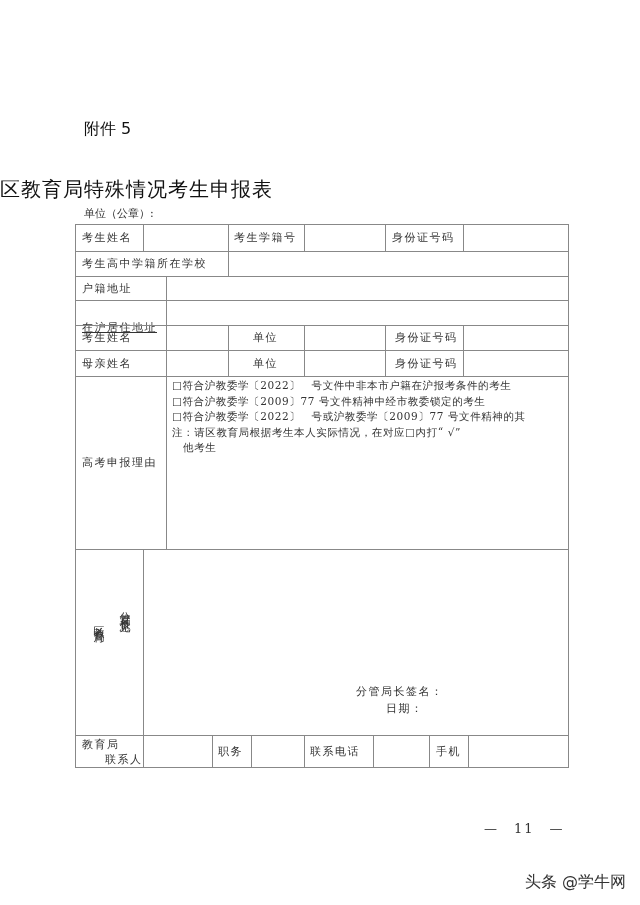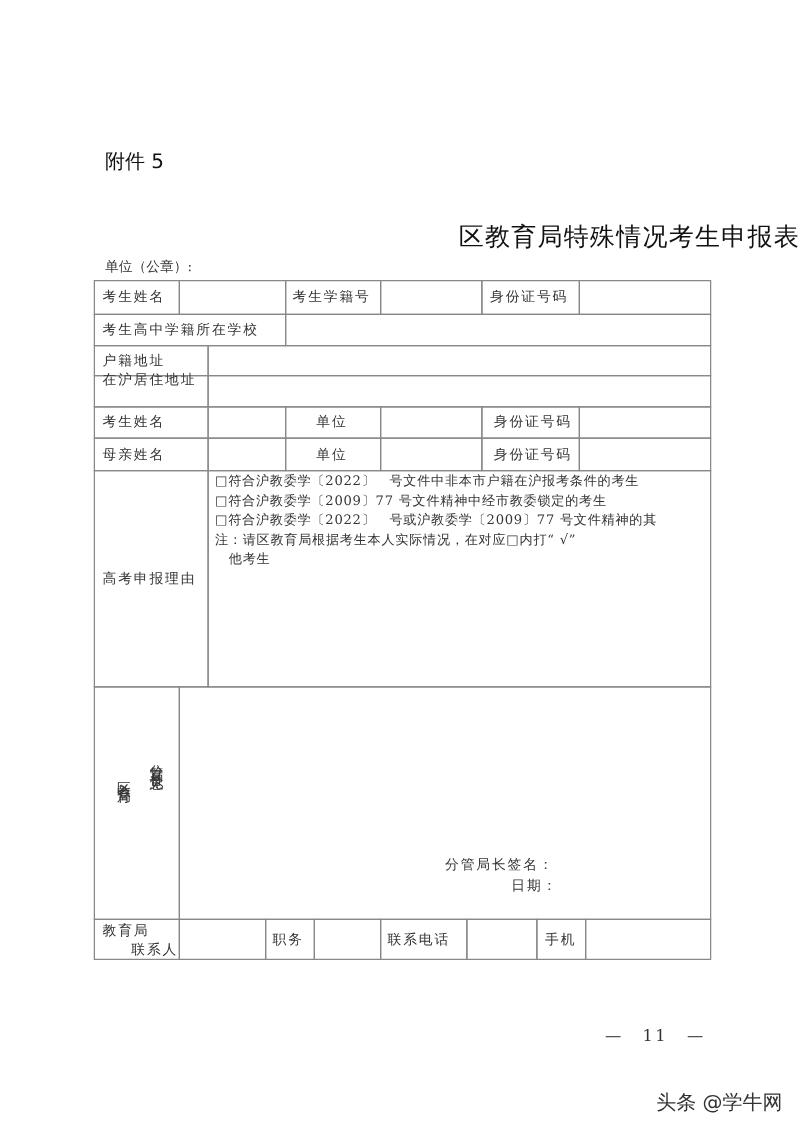--- a/index.html
+++ b/index.html
@@ -1,18 +1,18 @@
 <!DOCTYPE html>
 <html><head>
 <meta charset="utf-8">
 <style>
   html,body{margin:0;padding:0;background:#fff;}
   body{width:640px;height:905px;position:relative;overflow:hidden;font-family:"DejaVu Serif","Liberation Serif",serif;color:#222;}
   .attach{position:absolute;left:84px;top:119px;font-family:"DejaVu Sans","Liberation Sans",sans-serif;font-size:16px;color:#111;}
-  .title{position:absolute;left:0;width:640px;top:176px;text-align:right;font-family:"DejaVu Sans","Liberation Sans",sans-serif;font-size:20px;color:#111;letter-spacing:1px;}
+  .title{position:absolute;left:0;width:640px;top:176px;text-align:left;font-family:"DejaVu Sans","Liberation Sans",sans-serif;font-size:20px;color:#111;letter-spacing:1px;}
   .unit{position:absolute;left:84px;top:206px;font-size:11px;color:#333;}
   .cell{position:absolute;border:1px solid #888;box-sizing:border-box;font-size:11px;color:#333;}
   .lbl{position:absolute;font-size:11px;color:#333;letter-spacing:1.5px;white-space:nowrap;}
   .reason{position:absolute;left:172px;top:378px;font-size:10.5px;line-height:15.5px;color:#333;letter-spacing:0.6px;}
   .vert{position:absolute;writing-mode:vertical-rl;font-size:11px;color:#333;letter-spacing:2px;}
   .pageno{position:absolute;left:484px;top:820px;font-size:13px;color:#333;letter-spacing:2px;}
   .wm{position:absolute;left:525px;top:872px;font-family:"DejaVu Sans","Liberation Sans",sans-serif;font-size:16px;color:#333;}
 </style>
 </head>
 <body>
@@ -35,21 +35,21 @@
 
   <div class="cell" style="left:75px;top:251px;width:154px;height:26px;"></div>
   <span class="lbl" style="left:82px;top:256px;">考生高中学籍所在学校</span>
   <div class="cell" style="left:228px;top:251px;width:341px;height:26px;"></div>
 
   <div class="cell" style="left:75px;top:276px;width:92px;height:25px;"></div>
   <span class="lbl" style="left:82px;top:281px;">户籍地址</span>
   <div class="cell" style="left:166px;top:276px;width:403px;height:25px;"></div>
 
   <div class="cell" style="left:75px;top:300px;width:92px;height:26px;"></div>
-  <span class="lbl" style="left:82px;top:296px;">在沪居住地址</span>
+  <span class="lbl" style="left:82px;top:320px;text-decoration:underline;">在沪居住地址</span>
   <div class="cell" style="left:166px;top:300px;width:403px;height:26px;"></div>
 
   <div class="cell" style="left:75px;top:325px;width:92px;height:26px;"></div>
   <span class="lbl" style="left:82px;top:330px;">考生姓名</span>
   <div class="cell" style="left:166px;top:325px;width:63px;height:26px;"></div>
   <div class="cell" style="left:228px;top:325px;width:77px;height:26px;"></div>
   <span class="lbl" style="left:253px;top:330px;">单位</span>
   <div class="cell" style="left:304px;top:325px;width:82px;height:26px;"></div>
   <div class="cell" style="left:385px;top:325px;width:79px;height:26px;"></div>
   <span class="lbl" style="left:395px;top:330px;">身份证号码</span>
@@ -74,21 +74,21 @@
     <div>□符合沪教委学〔2022〕　号或沪教委学〔2009〕77 号文件精神的其</div>
     <div>注：请区教育局根据考生本人实际情况，在对应□内打“ √”</div>
     <div>　他考生</div>
   </div>
 
   <div class="cell" style="left:75px;top:549px;width:69px;height:187px;"></div>
   <span class="vert" style="left:90px;top:617px;">区教育局</span>
   <span class="vert" style="left:116px;top:603px;">分管局长意见</span>
   <div class="cell" style="left:143px;top:549px;width:426px;height:187px;"></div>
   <span class="lbl" style="left:356px;top:684px;">分管局长签名：</span>
-  <span class="lbl" style="left:409px;top:701px;text-align:right;">日期：</span>
+  <span class="lbl" style="left:386px;top:701px;text-align:right;">日期：</span>
 
   <div class="cell" style="left:75px;top:735px;width:69px;height:33px;"></div>
   <span class="lbl" style="left:82px;top:737px;">教育局</span>
   <span class="lbl" style="left:82px;top:752px;margin-left:23px;">联系人</span>
   <div class="cell" style="left:143px;top:735px;width:70px;height:33px;"></div>
   <div class="cell" style="left:212px;top:735px;width:40px;height:33px;"></div>
   <span class="lbl" style="left:218px;top:744px;">职务</span>
   <div class="cell" style="left:251px;top:735px;width:54px;height:33px;"></div>
   <div class="cell" style="left:304px;top:735px;width:70px;height:33px;"></div>
   <span class="lbl" style="left:310px;top:744px;">联系电话</span>

